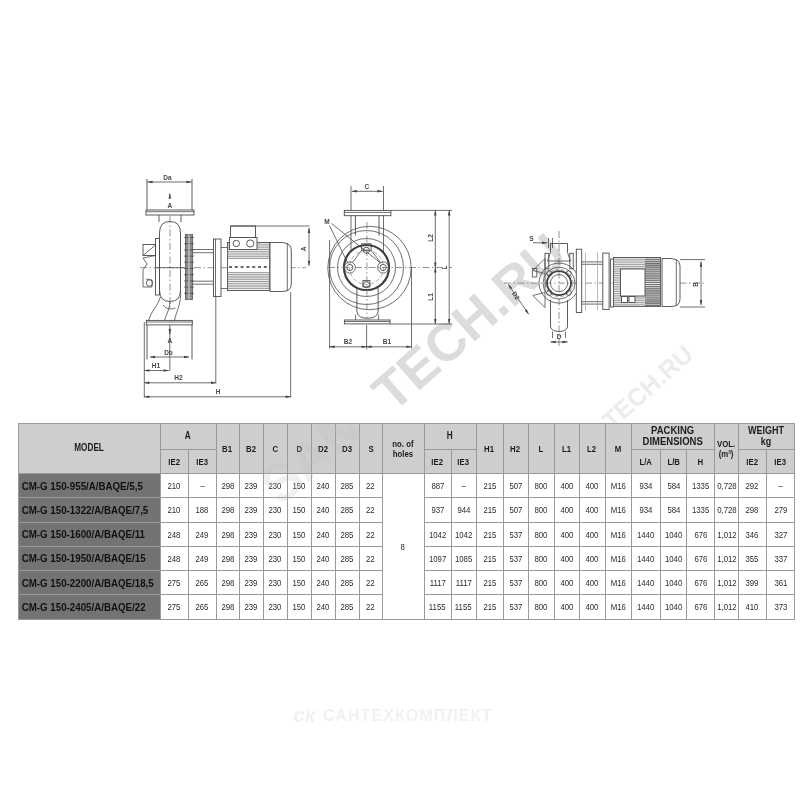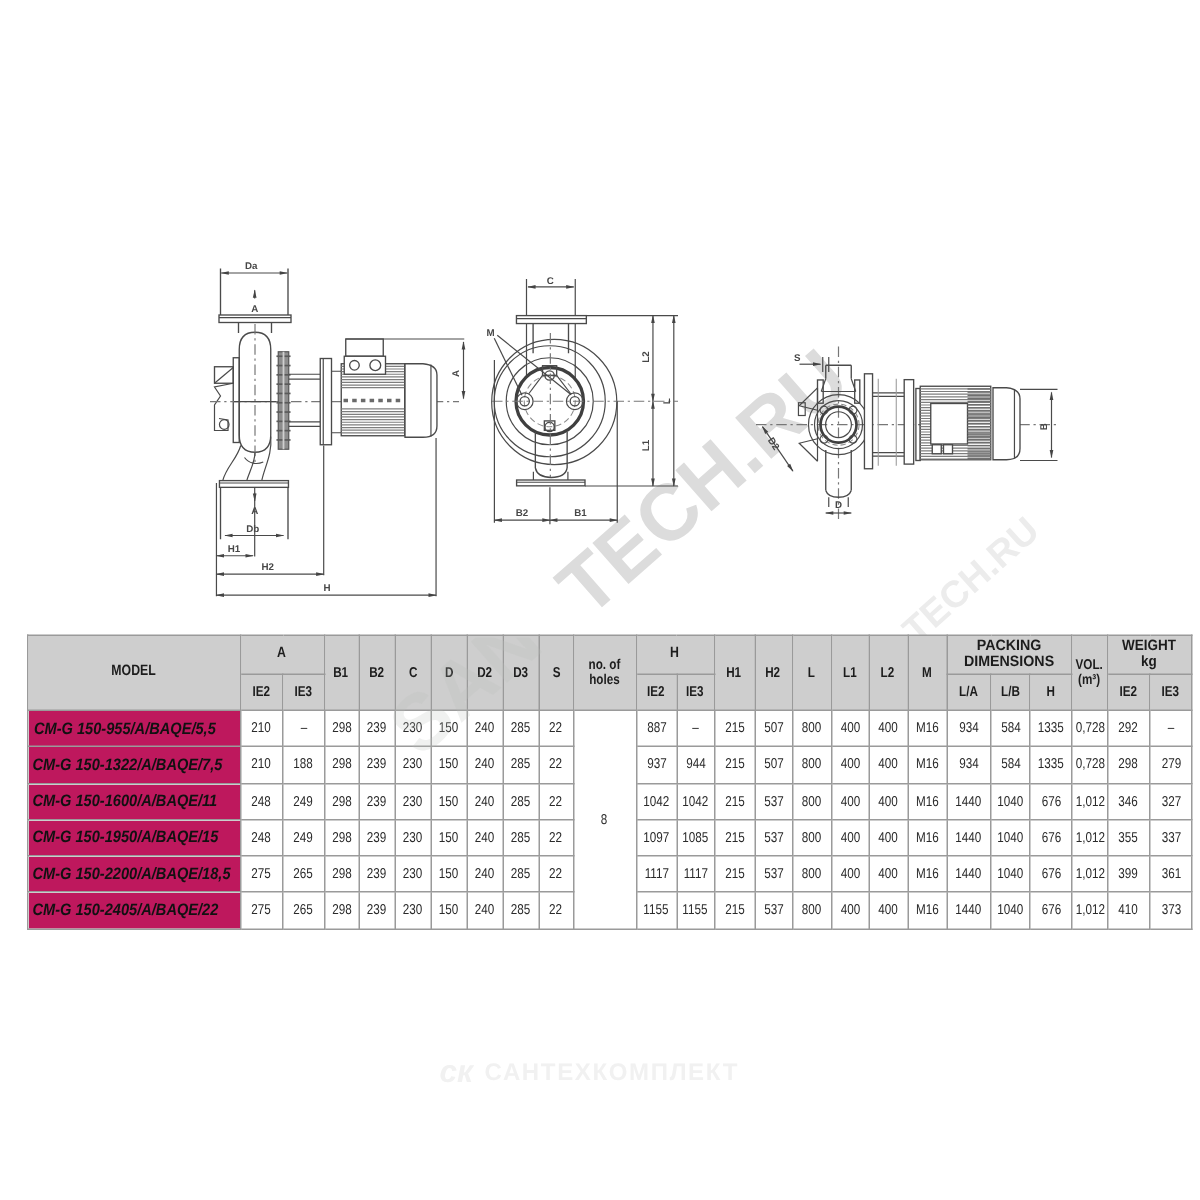--- a/index.html
+++ b/index.html
@@ -4,21 +4,21 @@
 <style>
   html,body{margin:0;padding:0;background:#fff;}
   #page{position:relative;width:800px;height:800px;background:#ffffff;overflow:hidden;font-family:"Liberation Sans",sans-serif;}
   svg text{font-family:"Liberation Sans",sans-serif;-webkit-font-smoothing:antialiased;}
   #page{-webkit-font-smoothing:antialiased;}
   .wm{position:absolute;font-family:"Liberation Sans",sans-serif;font-weight:bold;white-space:nowrap;}
   table{border-collapse:collapse;table-layout:fixed;position:absolute;left:18px;top:423px;width:776px;border:1.4px solid #555;}
   td,th{border:1px solid #9a9a9a;padding:0;margin:0;text-align:center;vertical-align:middle;overflow:hidden;}
   th{background:#cecece;font-size:9.5px;font-weight:bold;color:#1c1c1c;line-height:1.05;}
   th.big{font-size:10px;}
-  td.m{background:#be185d;text-align:right;font-weight:bold;font-size:11px;color:#111;font-style:italic;}
+  td.m{background:#737373;text-align:center;font-weight:bold;font-size:11px;color:#111;}
   td{font-size:9.5px;color:#2a2a2a;background:#fff;}
   .cx{display:inline-block;transform:scaleX(0.82);transform-origin:center;}
   .cm{display:inline-block;transform:scaleX(0.885);transform-origin:left center;white-space:nowrap;padding-left:3px;}
 </style>
 </head>
 <body>
 <div id="page">
 
 <div class="wm" id="wm1" style="left:363px;top:380px;font-size:53px;line-height:1;color:#dcdcdc;transform:rotate(-41.3deg);transform-origin:0 0;">TECH.RU</div>
 

